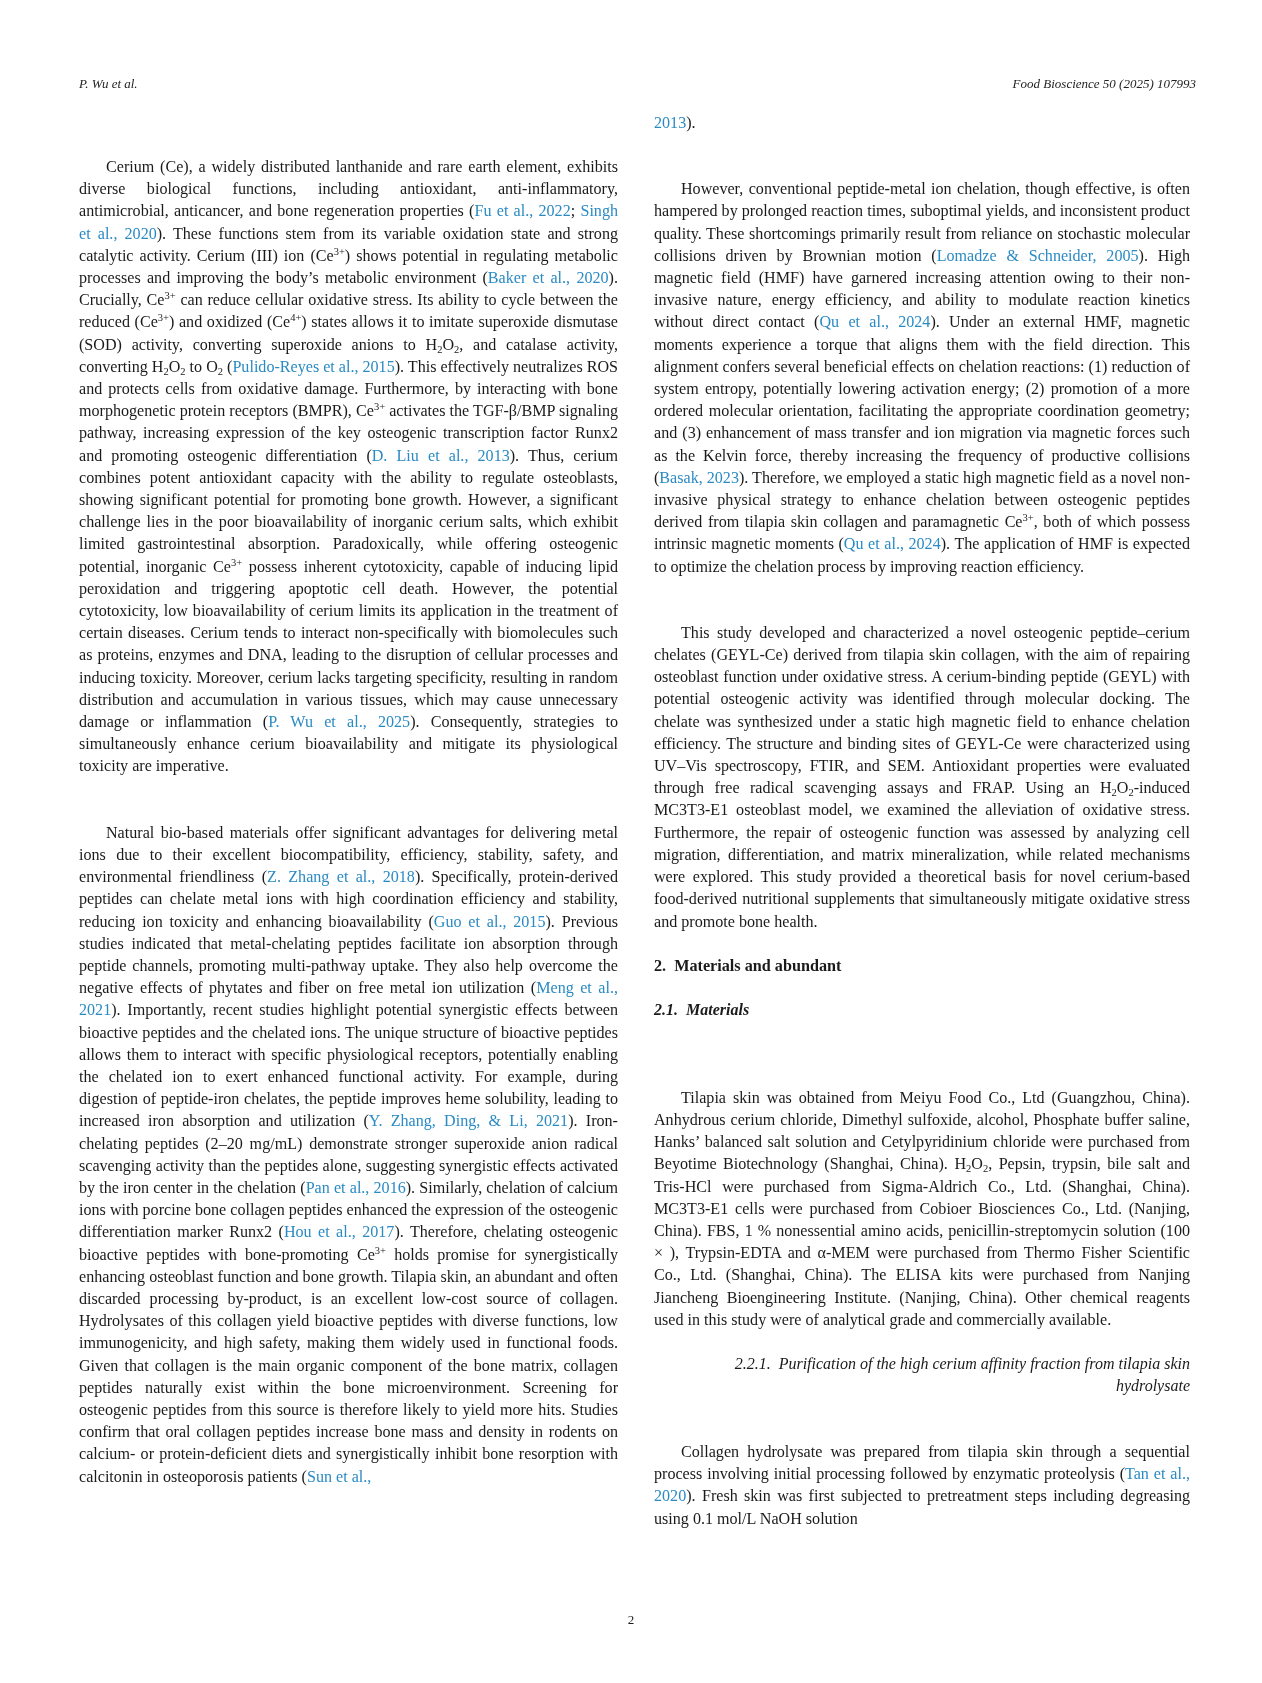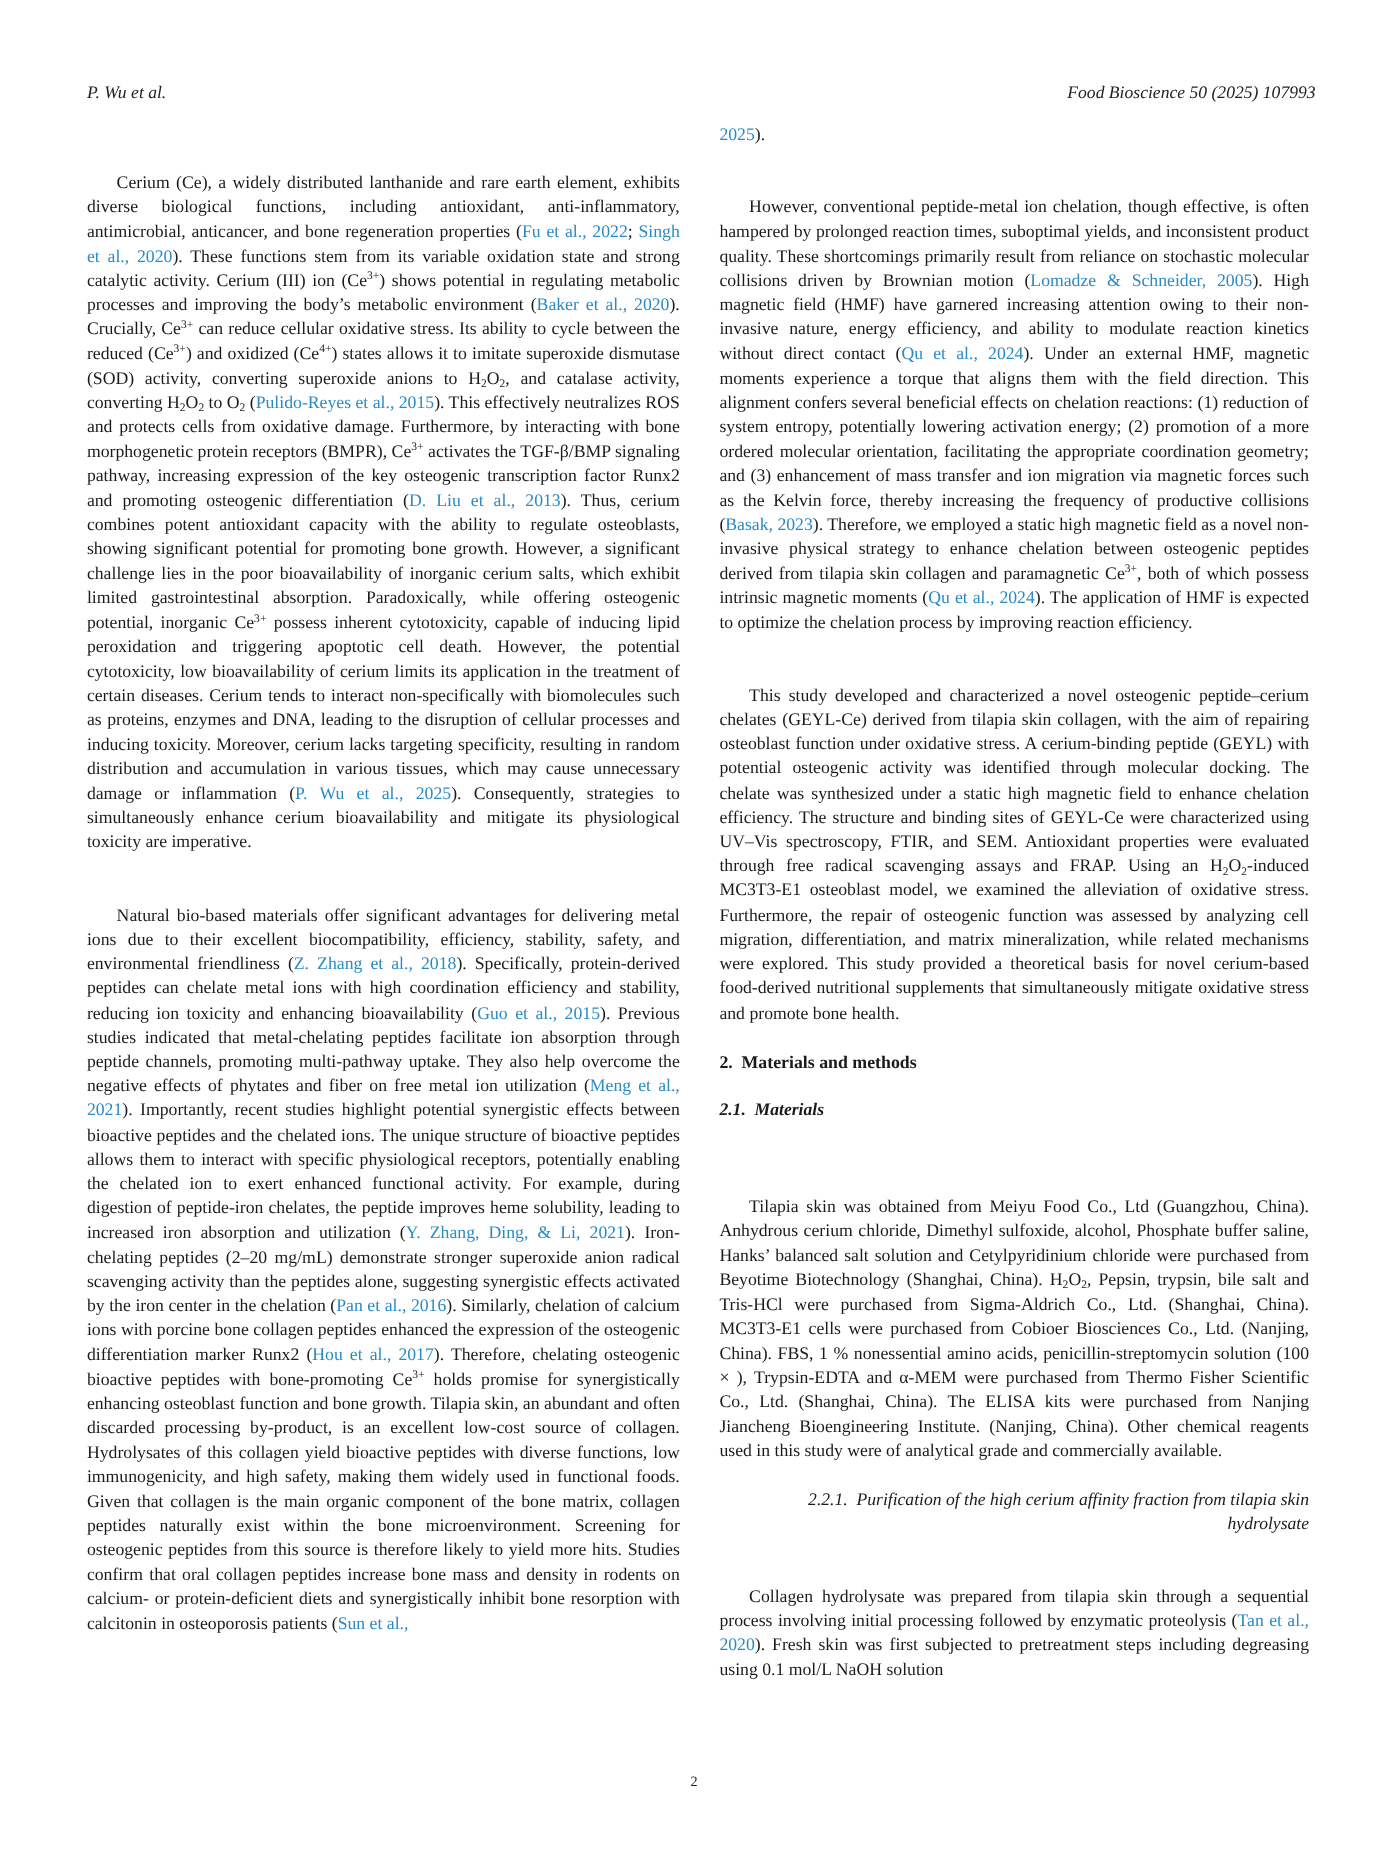--- a/index.html
+++ b/index.html
@@ -1,19 +1,19 @@
 <!DOCTYPE html>
 <html><head>
 <meta charset="utf-8">
 <style>
   html, body { margin: 0; padding: 0; background: #ffffff; }
   body { width: 1262px; height: 1683px; position: relative; overflow: hidden;
          font-family: "Liberation Serif", "DejaVu Serif", serif; color: #1a1a1a; }
   .running-header { position: absolute; top: 76px; left: 79px; right: 66px; height: 16px;
-         font-style: italic; font-size: 16px; color: #222; }
+         font-style: italic; font-size: 13px; color: #222; }
   .running-header .left { position: absolute; left: 0; top: 0; }
   .running-header .right { position: absolute; right: 0; top: 0; }
   .col { position: absolute; top: 112px; width: 539px; font-size: 16.1px; line-height: 22.2px;
          text-align: justify; hyphens: manual; }
   .col.left { left: 79px; }
   .col.right { left: 654px; width: 536px; }
   p { margin: 0; }
   p.indent { text-indent: 27px; margin-top: 44px; }
   a.cite { color: #2a8ac4; text-decoration: none; }
   sup { font-size: 10.5px; vertical-align: 0; position: relative; top: -6px; line-height: 0; }
@@ -31,24 +31,24 @@
 <div class="running-header">
   <span class="left">P. Wu et al.</span>
   <span class="right">Food Bioscience 50 (2025) 107993</span>
 </div>
 
 <div class="col left">
     <p class="indent">Cerium (Ce), a widely distributed lanthanide and rare earth element, exhibits diverse biological functions, including antioxidant, anti-inflammatory, antimicrobial, anticancer, and bone regeneration prop­erties (<a class="cite">Fu et al., 2022</a>; <a class="cite">Singh et al., 2020</a>). These functions stem from its variable oxidation state and strong catalytic activity. Cerium (III) ion (Ce<sup>3+</sup>) shows potential in regulating metabolic processes and improving the body’s metabolic environment (<a class="cite">Baker et al., 2020</a>). Crucially, Ce<sup>3+</sup> can reduce cellular oxidative stress. Its ability to cycle between the reduced (Ce<sup>3+</sup>) and oxidized (Ce<sup>4+</sup>) states allows it to imitate superoxide dismutase (SOD) activity, converting superoxide anions to H<sub>2</sub>O<sub>2</sub>, and catalase activity, converting H<sub>2</sub>O<sub>2</sub> to O<sub>2</sub> (<a class="cite">Pulido-Reyes et al., 2015</a>). This effectively neutralizes ROS and protects cells from oxidative damage. Furthermore, by interacting with bone morphogenetic protein receptors (BMPR), Ce<sup>3+</sup> activates the TGF-β/BMP signaling pathway, increasing expression of the key osteogenic transcription factor Runx2 and pro­moting osteogenic differentiation (<a class="cite">D. Liu et al., 2013</a>). Thus, cerium combines potent antioxidant capacity with the ability to regulate oste­oblasts, showing significant potential for promoting bone growth. However, a significant challenge lies in the poor bioavailability of inorganic cerium salts, which exhibit limited gastrointestinal absorp­tion. Paradoxically, while offering osteogenic potential, inorganic Ce<sup>3+</sup> possess inherent cytotoxicity, capable of inducing lipid peroxidation and triggering apoptotic cell death. However, the potential cytotoxicity, low bioavailability of cerium limits its application in the treatment of certain diseases. Cerium tends to interact non-specifically with biomolecules such as proteins, enzymes and DNA, leading to the disruption of cellular processes and inducing toxicity. Moreover, cerium lacks targeting specificity, resulting in random distribution and accumulation in various tissues, which may cause unnecessary damage or inflammation (<a class="cite">P. Wu et al., 2025</a>). Consequently, strategies to simultaneously enhance cerium bioavailability and mitigate its physiological toxicity are imperative.</p>
     <p class="indent">Natural bio-based materials offer significant advantages for deliv­ering metal ions due to their excellent biocompatibility, efficiency, stability, safety, and environmental friendliness (<a class="cite">Z. Zhang et al., 2018</a>). Specifically, protein-derived peptides can chelate metal ions with high coordination efficiency and stability, reducing ion toxicity and enhancing bioavailability (<a class="cite">Guo et al., 2015</a>). Previous studies indicated that metal-chelating peptides facilitate ion absorption through peptide channels, promoting multi-pathway uptake. They also help overcome the negative effects of phytates and fiber on free metal ion utilization (<a class="cite">Meng et al., 2021</a>). Importantly, recent studies highlight potential synergistic effects between bioactive peptides and the chelated ions. The unique structure of bioactive peptides allows them to interact with specific physiological receptors, potentially enabling the chelated ion to exert enhanced functional activity. For example, during digestion of peptide-iron chelates, the peptide improves heme solubility, leading to increased iron absorption and utilization (<a class="cite">Y. Zhang, Ding, &amp; Li, 2021</a>). Iron-chelating peptides (2–20 mg/mL) demonstrate stronger superoxide anion radical scavenging activity than the peptides alone, suggesting synergistic effects activated by the iron center in the chelation (<a class="cite">Pan et al., 2016</a>). Similarly, chelation of calcium ions with porcine bone collagen peptides enhanced the expression of the osteogenic differenti­ation marker Runx2 (<a class="cite">Hou et al., 2017</a>). Therefore, chelating osteogenic bioactive peptides with bone-promoting Ce<sup>3+</sup> holds promise for syner­gistically enhancing osteoblast function and bone growth. Tilapia skin, an abundant and often discarded processing by-product, is an excellent low-cost source of collagen. Hydrolysates of this collagen yield bioactive peptides with diverse functions, low immunogenicity, and high safety, making them widely used in functional foods. Given that collagen is the main organic component of the bone matrix, collagen peptides naturally exist within the bone microenvironment. Screening for osteogenic peptides from this source is therefore likely to yield more hits. Studies confirm that oral collagen peptides increase bone mass and density in rodents on calcium- or protein-deficient diets and synergistically inhibit bone resorption with calcitonin in osteoporosis patients (<a class="cite">Sun et al.,</a></p>
   </div>
 <div class="col right">
-    <p><a class="cite">2025</a>).</p>
+    <p><a class="cite">2013</a>).</p>
     <p class="indent">However, conventional peptide-metal ion chelation, though effec­tive, is often hampered by prolonged reaction times, suboptimal yields, and inconsistent product quality. These shortcomings primarily result from reliance on stochastic molecular collisions driven by Brownian motion (<a class="cite">Lomadze &amp; Schneider, 2005</a>). High magnetic field (HMF) have garnered increasing attention owing to their non-invasive nature, en­ergy efficiency, and ability to modulate reaction kinetics without direct contact (<a class="cite">Qu et al., 2024</a>). Under an external HMF, magnetic moments experience a torque that aligns them with the field direction. This alignment confers several beneficial effects on chelation reactions: (1) reduction of system entropy, potentially lowering activation energy; (2) promotion of a more ordered molecular orientation, facilitating the appropriate coordination geometry; and (3) enhancement of mass transfer and ion migration via magnetic forces such as the Kelvin force, thereby increasing the frequency of productive collisions (<a class="cite">Basak, 2023</a>). Therefore, we employed a static high magnetic field as a novel non-invasive physical strategy to enhance chelation between osteogenic peptides derived from tilapia skin collagen and paramagnetic Ce<sup>3+</sup>, both of which possess intrinsic magnetic moments (<a class="cite">Qu et al., 2024</a>). The application of HMF is expected to optimize the chelation process by improving reaction efficiency.</p>
     <p class="indent">This study developed and characterized a novel osteogenic pepti­de–cerium chelates (GEYL-Ce) derived from tilapia skin collagen, with the aim of repairing osteoblast function under oxidative stress. A cerium-binding peptide (GEYL) with potential osteogenic activity was identified through molecular docking. The chelate was synthesized under a static high magnetic field to enhance chelation efficiency. The structure and binding sites of GEYL-Ce were characterized using UV–Vis spectroscopy, FTIR, and SEM. Antioxidant properties were evaluated through free radical scavenging assays and FRAP. Using an H<sub>2</sub>O<sub>2</sub>-induced MC3T3-E1 osteoblast model, we examined the alleviation of oxidative stress. Furthermore, the repair of osteogenic function was assessed by analyzing cell migration, differentiation, and matrix mineralization, while related mechanisms were explored. This study provided a theoretical basis for novel cerium-based food-derived nutri­tional supplements that simultaneously mitigate oxidative stress and promote bone health.</p>
-    <h2 class="section"><span class="sec-num">2.</span><span>Materials and methods</span></h2>
+    <h2 class="section"><span class="sec-num">2.</span><span>Materials and abundant</span></h2>
     <h3 class="subsection"><span class="sec-num">2.1.</span><span>Materials</span></h3>
     <div class="spacer-after-sub"></div>
     <p class="indent">Tilapia skin was obtained from Meiyu Food Co., Ltd (Guangzhou, China). Anhydrous cerium chloride, Dimethyl sulfoxide, alcohol, Phos­phate buffer saline, Hanks’ balanced salt solution and Cetylpyridinium chloride were purchased from Beyotime Biotechnology (Shanghai, China). H<sub>2</sub>O<sub>2</sub>, Pepsin, trypsin, bile salt and Tris-HCl were purchased from Sigma-Aldrich Co., Ltd. (Shanghai, China). MC3T3-E1 cells were purchased from Cobioer Biosciences Co., Ltd. (Nanjing, China). FBS, 1 % nonessential amino acids, penicillin-streptomycin solution (100 × ), Trypsin-EDTA and α-MEM were purchased from Thermo Fisher Scien­tific Co., Ltd. (Shanghai, China). The ELISA kits were purchased from Nanjing Jiancheng Bioengineering Institute. (Nanjing, China). Other chemical reagents used in this study were of analytical grade and commercially available.</p>
     <h4 class="subsubsection"><span class="sec-num">2.2.1.</span><span>Purification of the high cerium affinity fraction from tilapia skin hydrolysate</span></h4>
     <p class="indent">Collagen hydrolysate was prepared from tilapia skin through a sequential process involving initial processing followed by enzymatic proteolysis (<a class="cite">Tan et al., 2020</a>). Fresh skin was first subjected to pre­treatment steps including degreasing using 0.1 mol/L NaOH solution</p>
   </div>
 
 <div class="page-number">2</div>
 
 </body></html>

